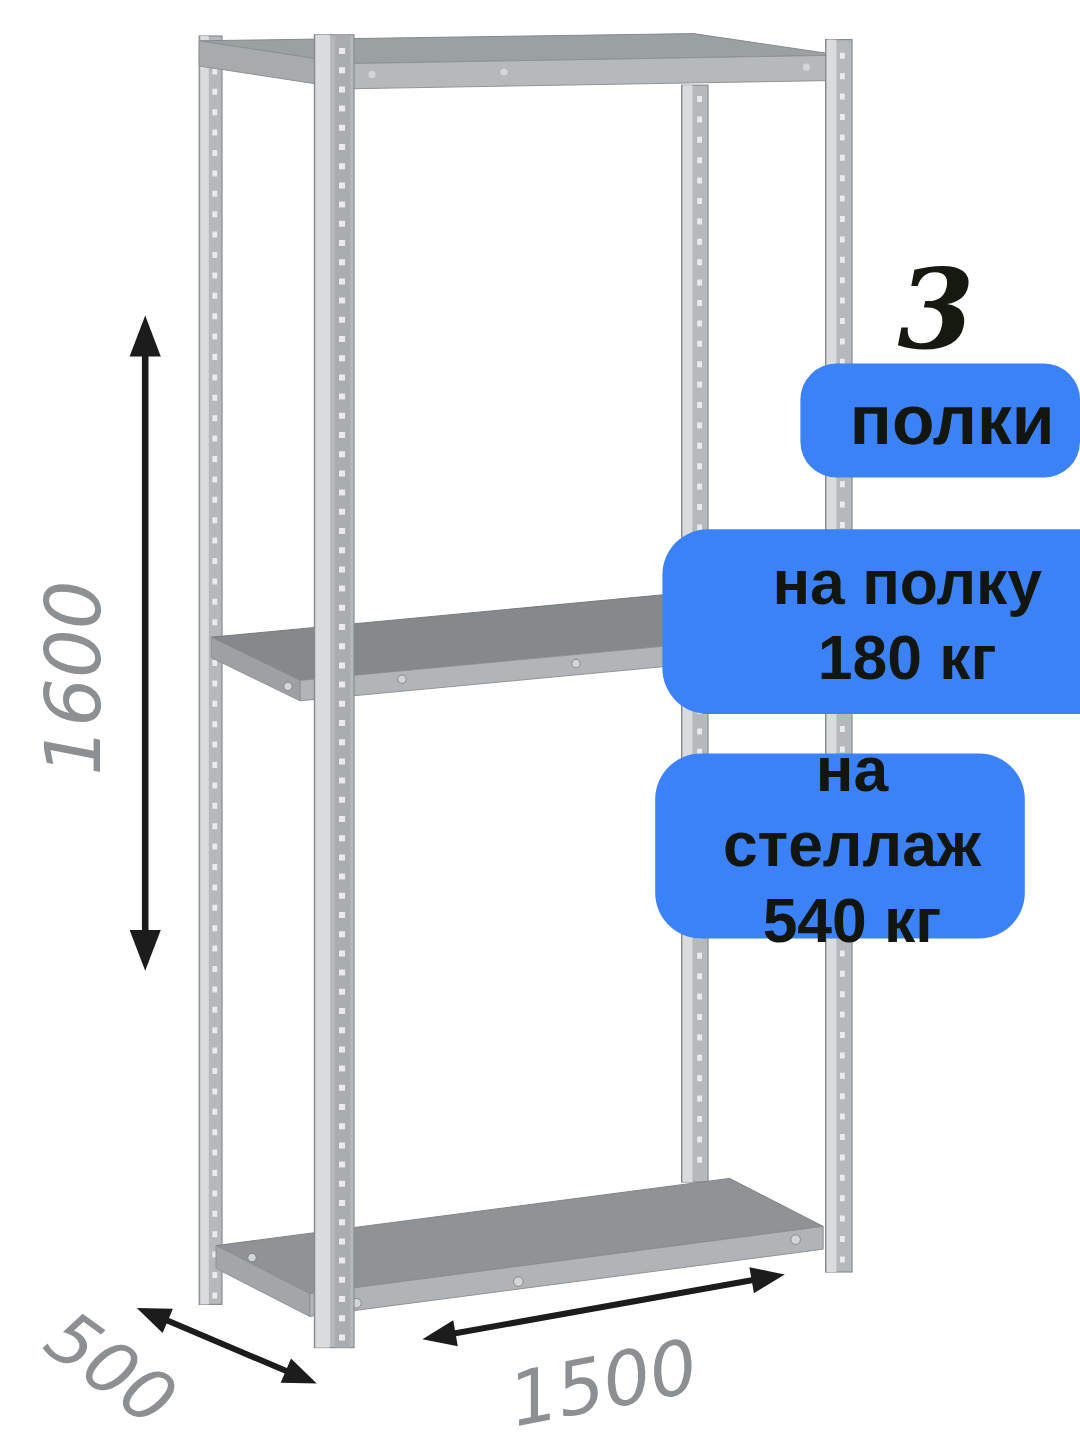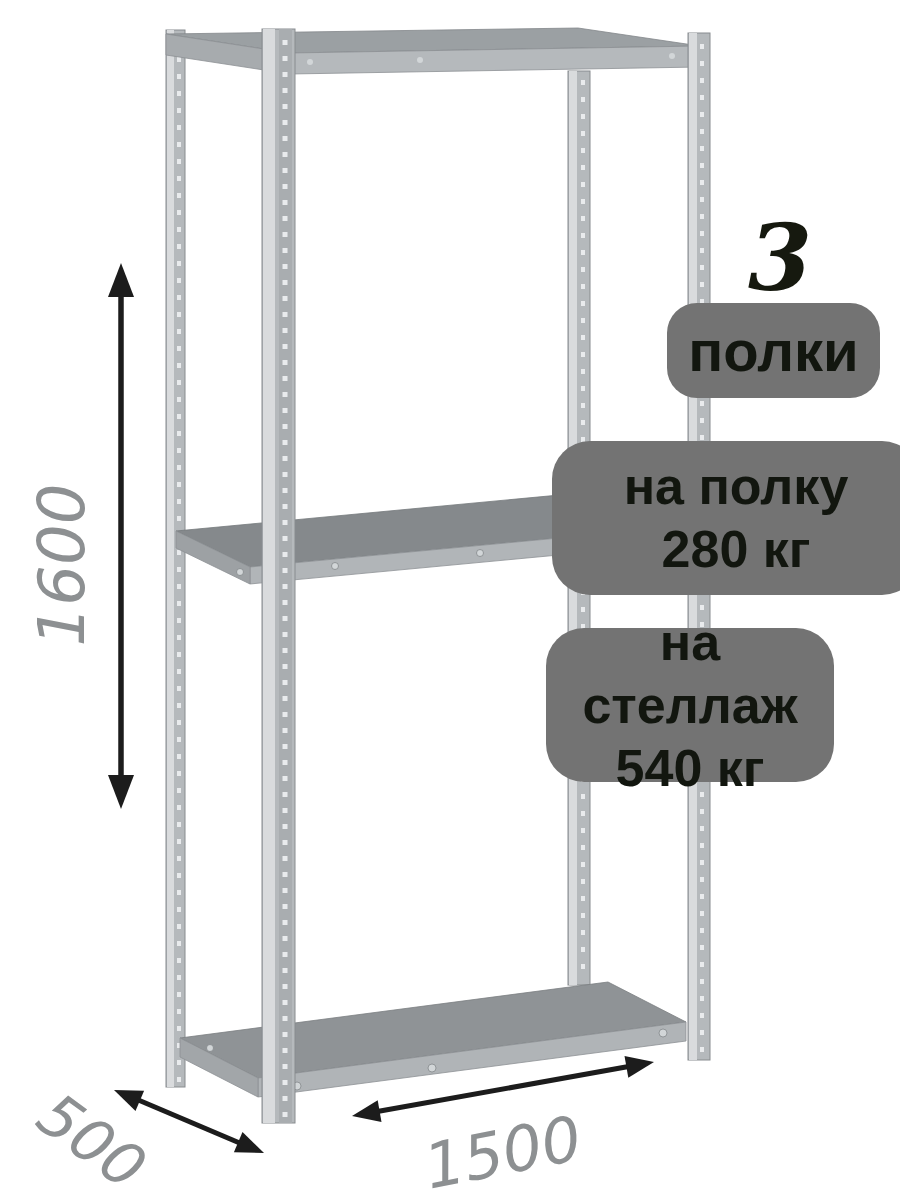--- a/index.html
+++ b/index.html
@@ -1,22 +1,22 @@
 <!DOCTYPE html>
 <html><head>
 <meta charset="utf-8">
 <style>
   html,body{margin:0;padding:0;background:#fff;}
   .canvas{position:relative;width:900px;height:1200px;background:#ffffff;overflow:hidden;
           font-family:"Liberation Sans",sans-serif;}
   .rack-svg{position:absolute;left:0;top:0;width:900px;height:1200px;}
 
-  .badge{position:absolute;background:#737373;color:#12160f;font-weight:bold;
+  .badge{position:absolute;background:#3b82f6;color:#12160f;font-weight:bold;
          display:flex;flex-direction:column;align-items:center;justify-content:center;
-         text-align:center;}
+         text-align:center;padding-left:20px;}
   .badge-count{left:667px;top:303px;width:213px;height:95px;border-radius:30px;
                font-size:58px;}
   .badge-shelf{left:552px;top:441px;width:368px;height:154px;border-radius:38px;
                font-size:52px;line-height:63px;}
   .badge-rack{left:546px;top:628px;width:288px;height:154px;border-radius:38px;
               font-size:52px;line-height:63px;}
 
   .count-number{position:absolute;left:735px;top:206px;width:90px;height:105px;
                 font-family:"DejaVu Serif",serif;font-style:italic;font-weight:bold;
                 font-size:92px;line-height:105px;text-align:center;color:#16190f;}
@@ -108,21 +108,21 @@
   </svg>
 
   <div class="count-number">3</div>
 
   <div class="badge badge-count">
     <span>полки</span>
   </div>
 
   <div class="badge badge-shelf">
     <span>на полку</span>
-    <span>280 кг</span>
+    <span>180 кг</span>
   </div>
 
   <div class="badge badge-rack">
     <span>на стеллаж</span>
     <span>540 кг</span>
   </div>
 
   <div class="dim dim-height">1600</div>
   <div class="dim dim-depth">500</div>
   <div class="dim dim-width">1500</div>

